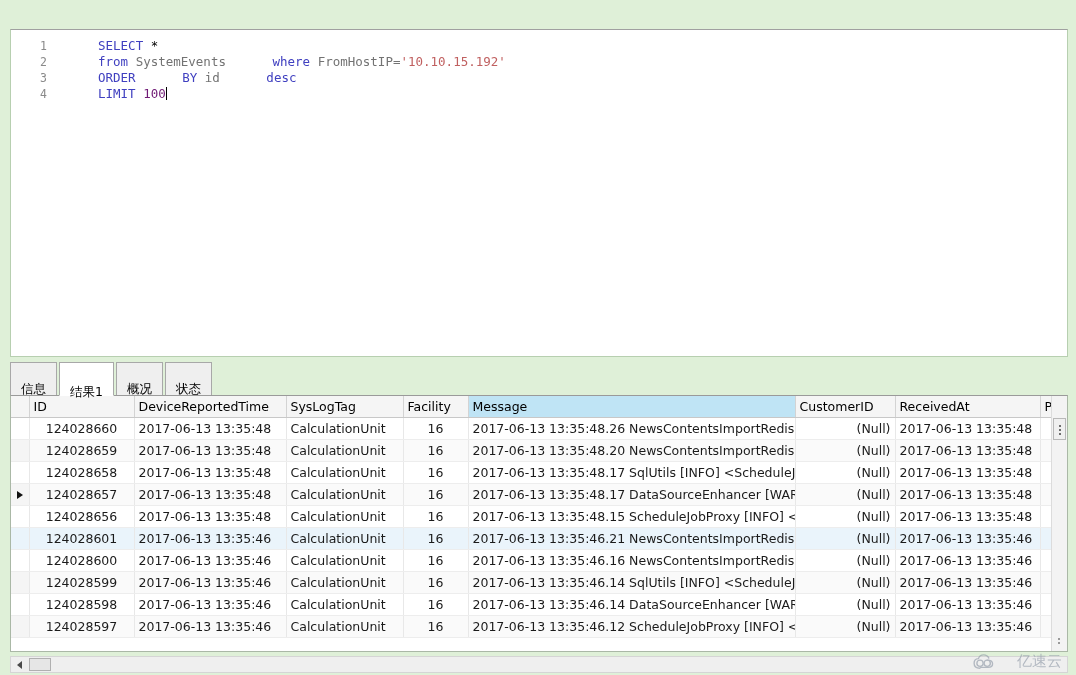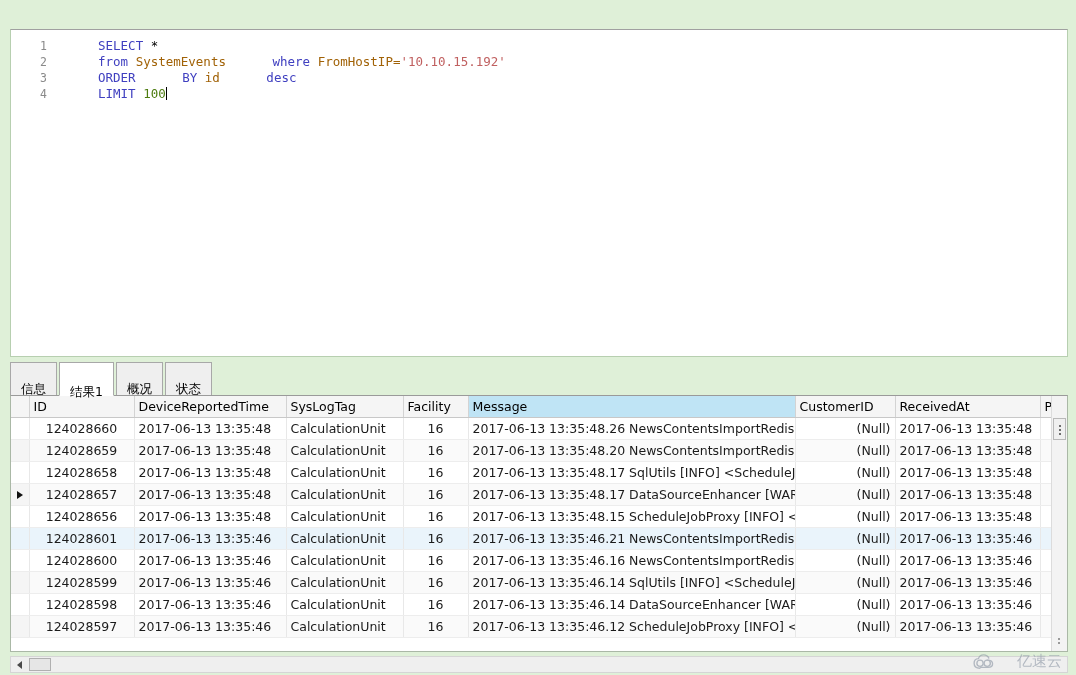--- a/index.html
+++ b/index.html
@@ -92,23 +92,23 @@
     font-family: "DejaVu Sans Mono", "Liberation Mono", monospace;
     font-size: 11.5px;
     margin-right: 12px;
     user-select: none;
   }
   .code-area {
     position: absolute;
     left: 6px; top: 8px;
   }
   .kw   { color: #4040c0; margin-left: 39px; }
-  .ident{ color: #a16207; margin-top: 8px; }
+  .ident{ color: #737373; margin-top: 8px; }
   .str  { color: #c06060; margin-top: 22px; }
-  .num  { color: #4d7c0f; }
+  .num  { color: #701a75; }
   .plain{ color: #000000; }
   .caret {
     display: inline-block;
     width: 1px;
     height: 13px;
     background: #000;
     vertical-align: -2px;
     margin-left: 0px;
   }
 

